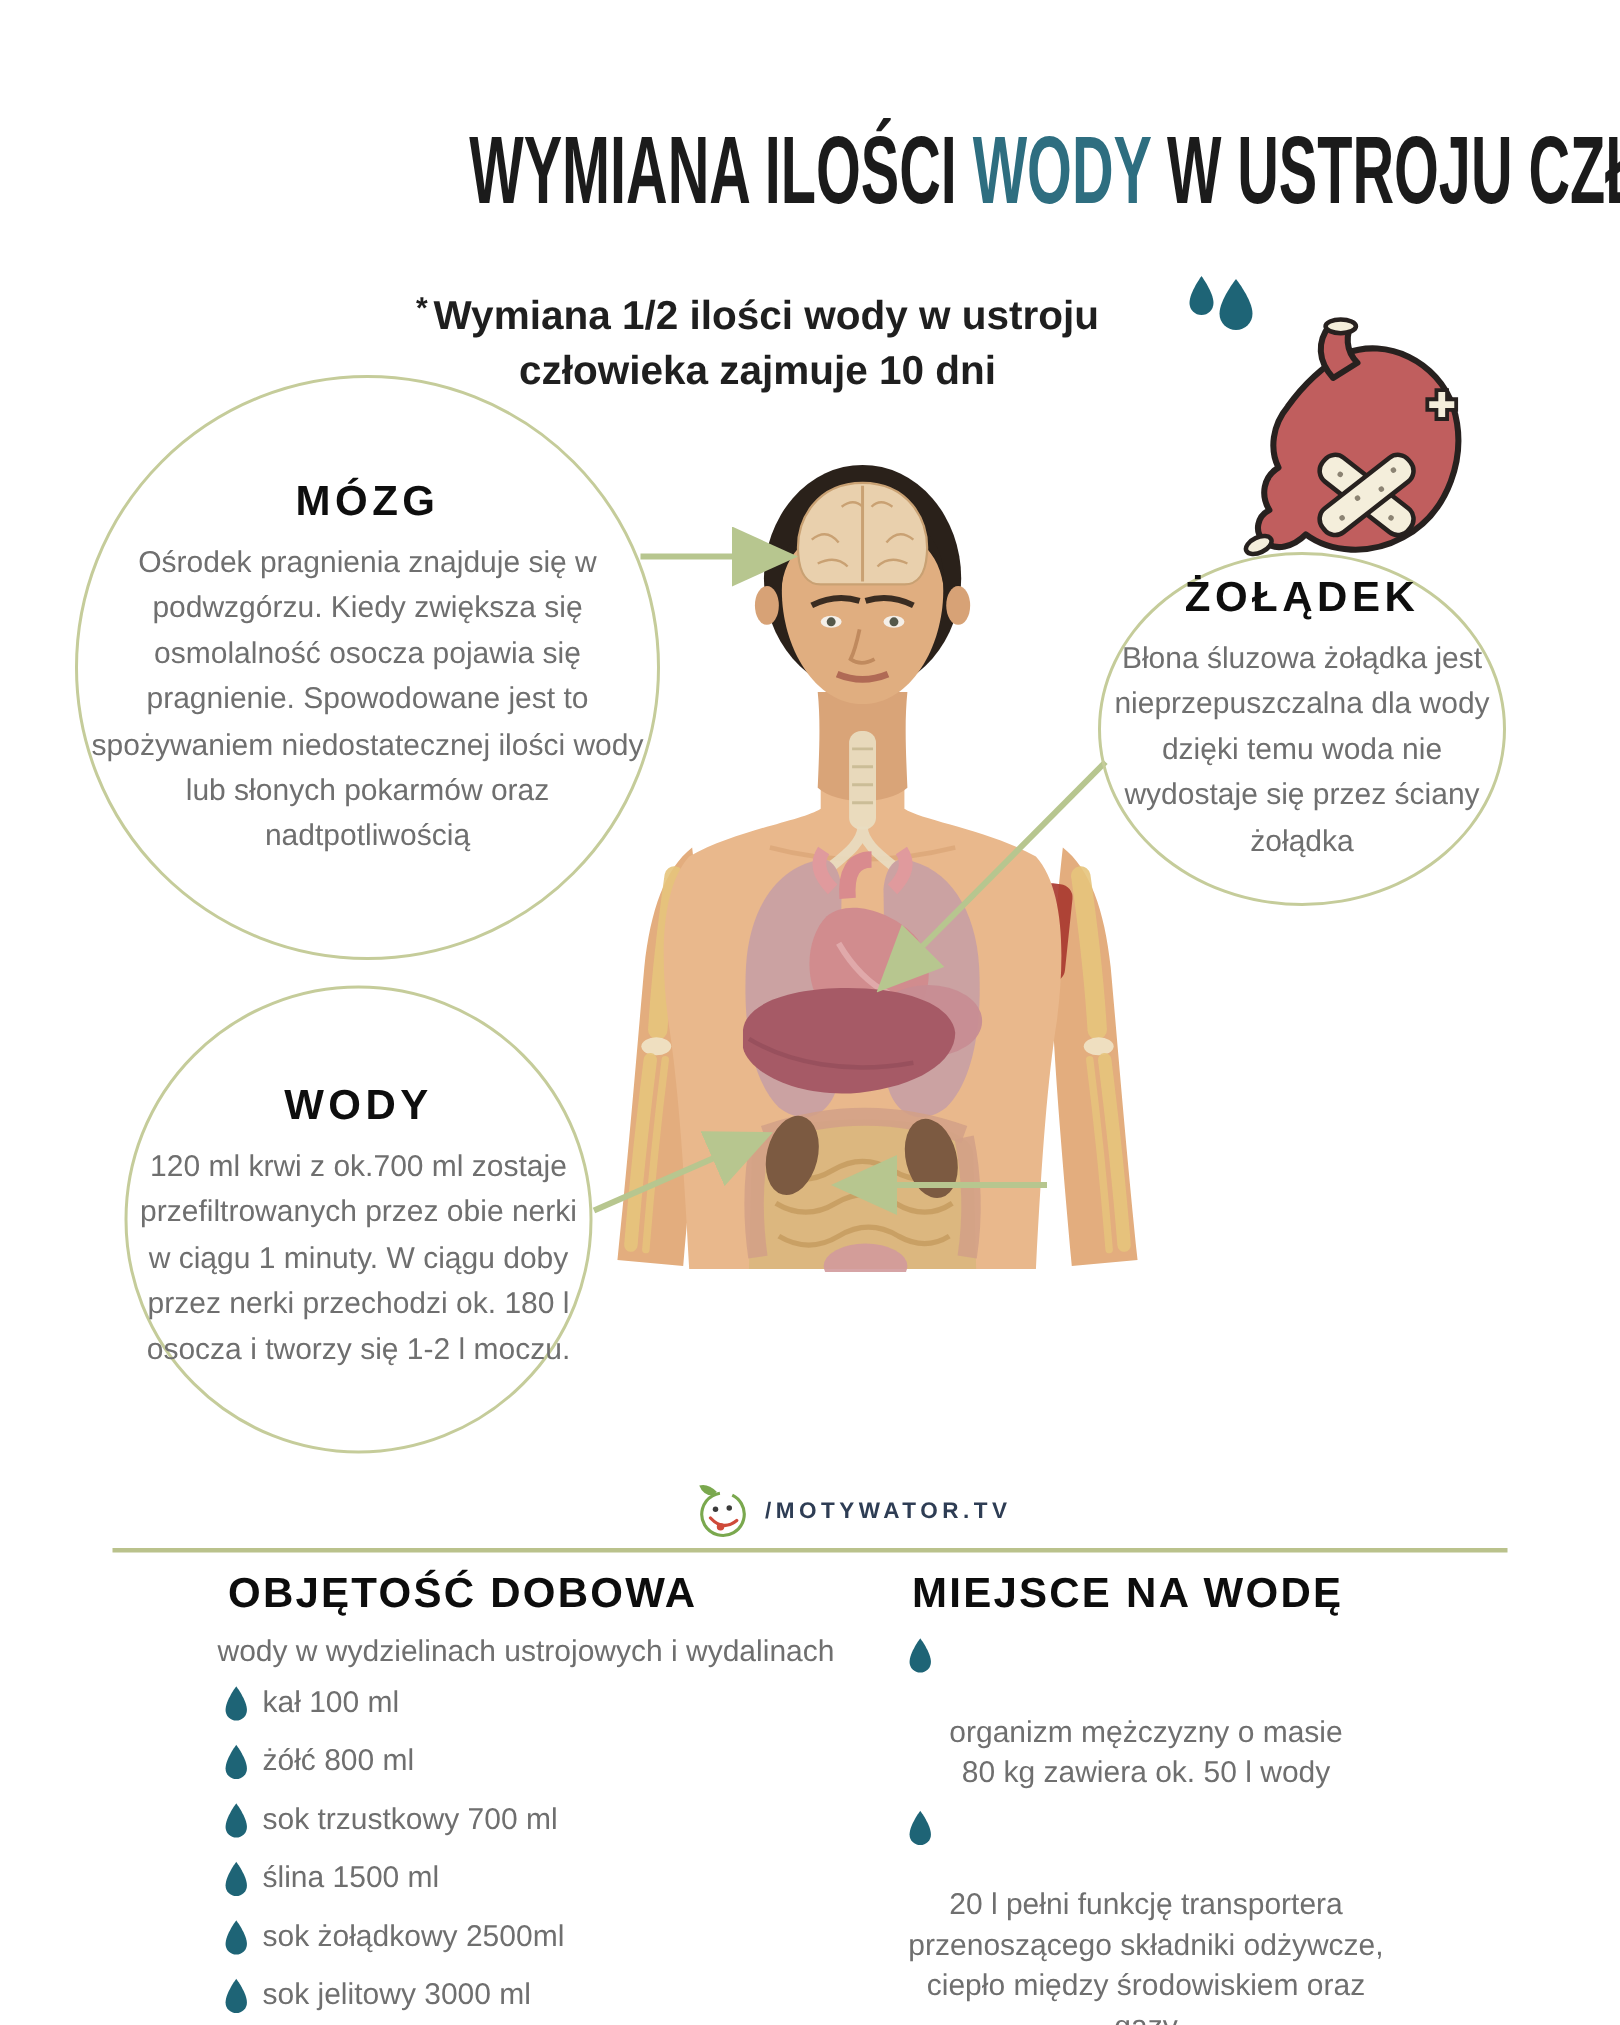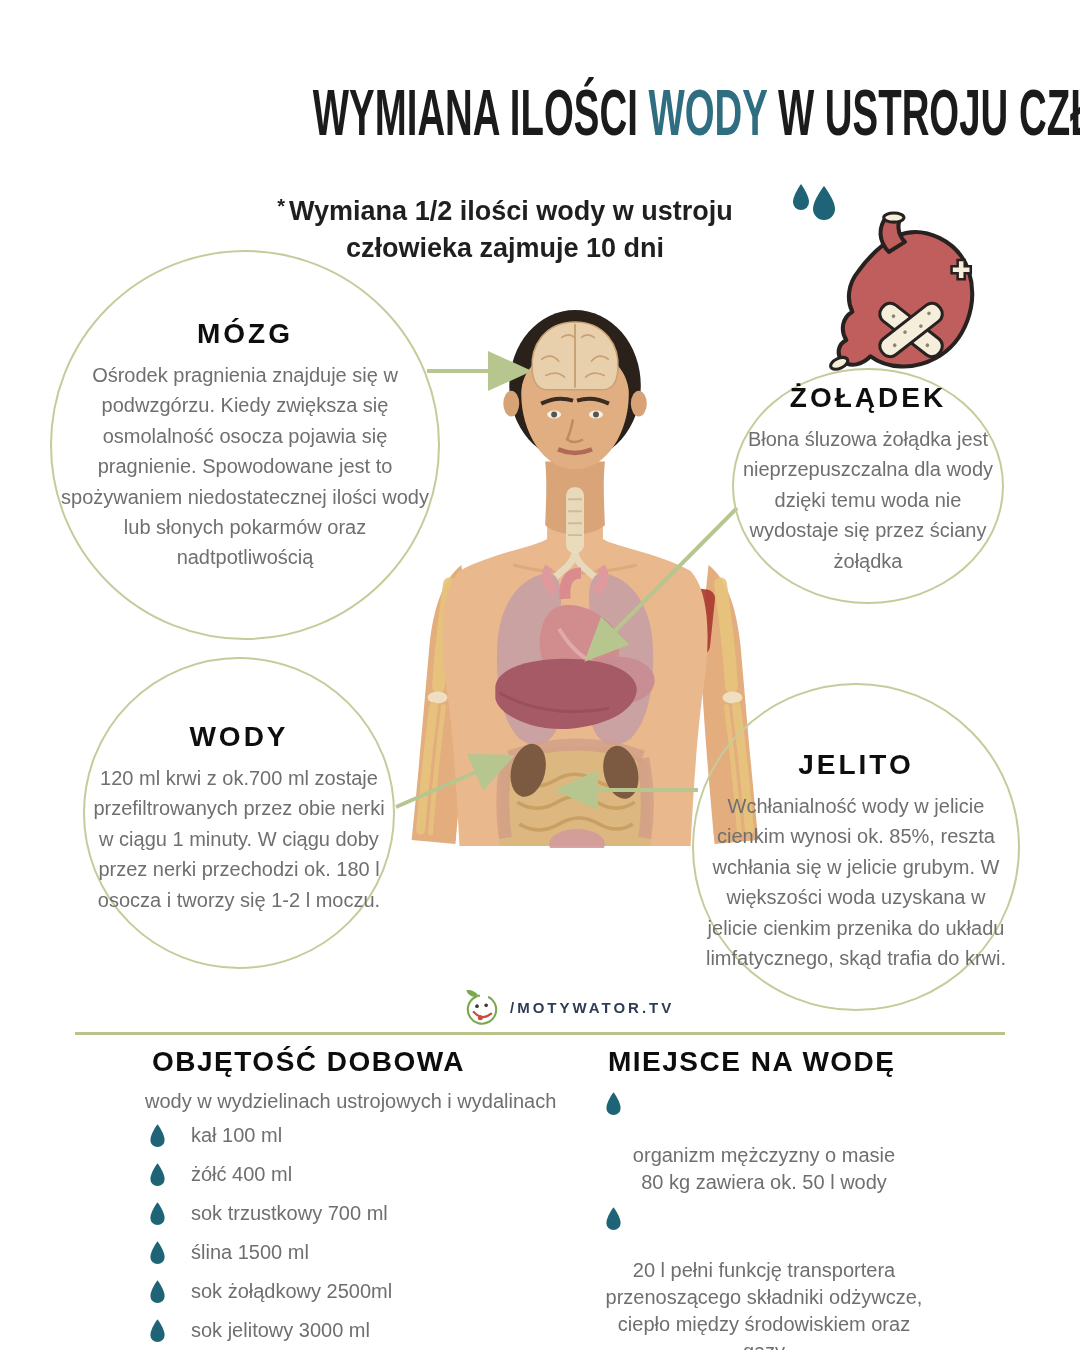--- a/index.html
+++ b/index.html
@@ -40,21 +40,21 @@
   .logo { position:absolute; left:462px; top:986px; display:flex; align-items:center; gap:8px; z-index:3; }
   .logo-text { font-size:15px; font-weight:700; letter-spacing:3px; color:#2e3d54; }
   .divider { position:absolute; left:75px; top:1032px; width:930px; height:3px; background:#bac28c; }
   
   .section-title { position:absolute; font-size:28px; font-weight:700; letter-spacing:1.5px; color:#0d0d0d; }
   .st-left  { left:152px; top:1046px; }
   .st-right { left:608px; top:1046px; }
   .ls-subtitle { position:absolute; left:145px; top:1090px; width:420px;
     font-size:20px; color:#6f6f6f; }
   .ls-list { position:absolute; left:148px; top:1116px; margin:0; padding:0; list-style:none; }
-  .ls-list li { display:flex; align-items:center; gap:24px; height:39px;
+  .ls-list li { display:flex; align-items:center; gap:8px; height:39px;
     font-size:20px; color:#6f6f6f; }
   .drop-svg { width:19px; height:26px; flex:0 0 auto; }
   .mw-col { position:absolute; left:596px; top:1088px; width:336px; }
   .mw-item { position:relative; margin-bottom:7px; text-align:center;
     font-size:20px; line-height:27px; color:#6f6f6f; white-space:pre-line; }
   .mw-item .mw-drop { position:absolute; left:8px; top:3px; }
 </style>
 </head>
 <body>
 
@@ -188,24 +188,20 @@
     <p>Błona śluzowa żołądka jest nieprzepuszczalna dla wody dzięki temu woda nie wydostaje się przez ściany żołądka</p>
   </div>
   <div class="callout co-mozg">
     <h2>MÓZG</h2>
     <p>Ośrodek pragnienia znajduje się w podwzgórzu. Kiedy zwiększa się osmolalność osocza pojawia się pragnienie. Spowodowane jest to spożywaniem niedostatecznej ilości wody lub słonych pokarmów oraz nadtpotliwością</p>
   </div>
   <div class="callout co-nerki">
     <h2>WODY</h2>
     <p>120 ml krwi z ok.700 ml zostaje przefiltrowanych przez obie nerki w ciągu 1 minuty. W ciągu doby przez nerki przechodzi ok. 180 l osocza i tworzy się 1-2 l moczu.</p>
   </div>
-  <div class="callout co-jelito">
-    <h2>JELITO</h2>
-    <p>Wchłanialność wody w jelicie cienkim wynosi ok. 85%, reszta wchłania się w jelicie grubym. W większości woda uzyskana w jelicie cienkim przenika do układu limfatycznego, skąd trafia do krwi.</p>
-  </div>
 
   <div class="logo">
     <svg width="40" height="42" viewBox="0 0 48 50">
       <circle cx="24" cy="28" r="17" fill="none" stroke="#7aa84e" stroke-width="2.5" stroke-dasharray="86 10" transform="rotate(-30 24 28)"></circle>
       <path d="M19,10 q-7,-7 -14,-5 q3,8 11,8" fill="#7aa84e"></path>
       <circle cx="18" cy="24" r="2.2" fill="#3b3b3b"></circle>
       <circle cx="29" cy="23" r="2.2" fill="#3b3b3b"></circle>
       <path d="M14,31 q10,11 21,2" stroke="#cf4a3a" stroke-width="2.6" fill="none" stroke-linecap="round"></path>
       <circle cx="22" cy="38" r="3" fill="#cf4a3a"></circle>
     </svg>
@@ -220,21 +216,21 @@
     <li>
       <svg class="drop-svg" viewBox="0 0 24 32">
           <path d="M12,1 C12,1 3,13 3,21 a9,9 0 0 0 18,0 C21,13 12,1 12,1 Z" fill="#1e6476"></path>
         </svg>
       <span>kał 100 ml</span>
       </li>
     <li>
       <svg class="drop-svg" viewBox="0 0 24 32">
           <path d="M12,1 C12,1 3,13 3,21 a9,9 0 0 0 18,0 C21,13 12,1 12,1 Z" fill="#1e6476"></path>
         </svg>
-      <span>żółć 400 ml</span>
+      <span>żółć 800 ml</span>
       </li>
     <li>
       <svg class="drop-svg" viewBox="0 0 24 32">
           <path d="M12,1 C12,1 3,13 3,21 a9,9 0 0 0 18,0 C21,13 12,1 12,1 Z" fill="#1e6476"></path>
         </svg>
       <span>sok trzustkowy 700 ml</span>
       </li>
     <li>
       <svg class="drop-svg" viewBox="0 0 24 32">
           <path d="M12,1 C12,1 3,13 3,21 a9,9 0 0 0 18,0 C21,13 12,1 12,1 Z" fill="#1e6476"></path>

